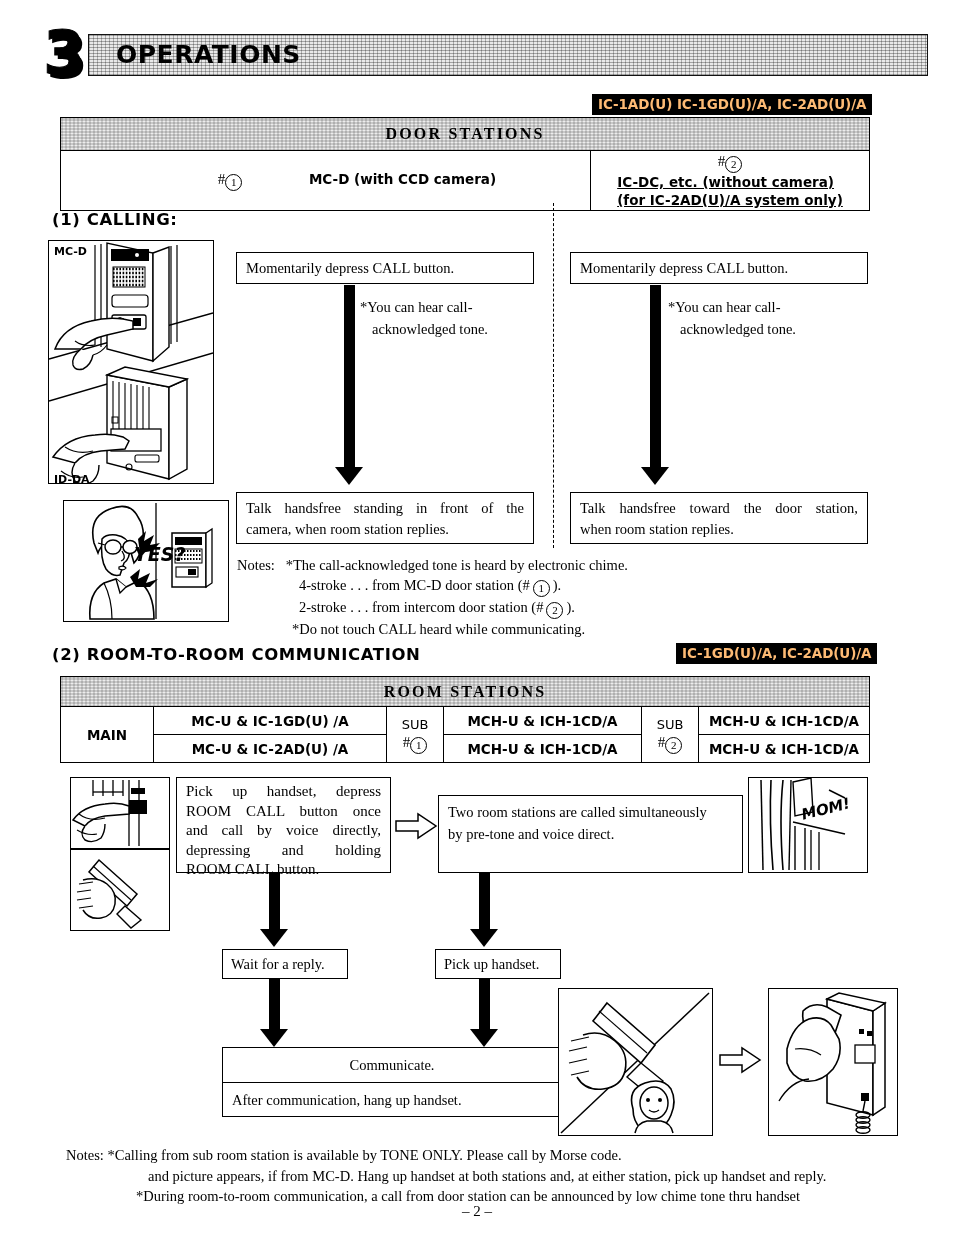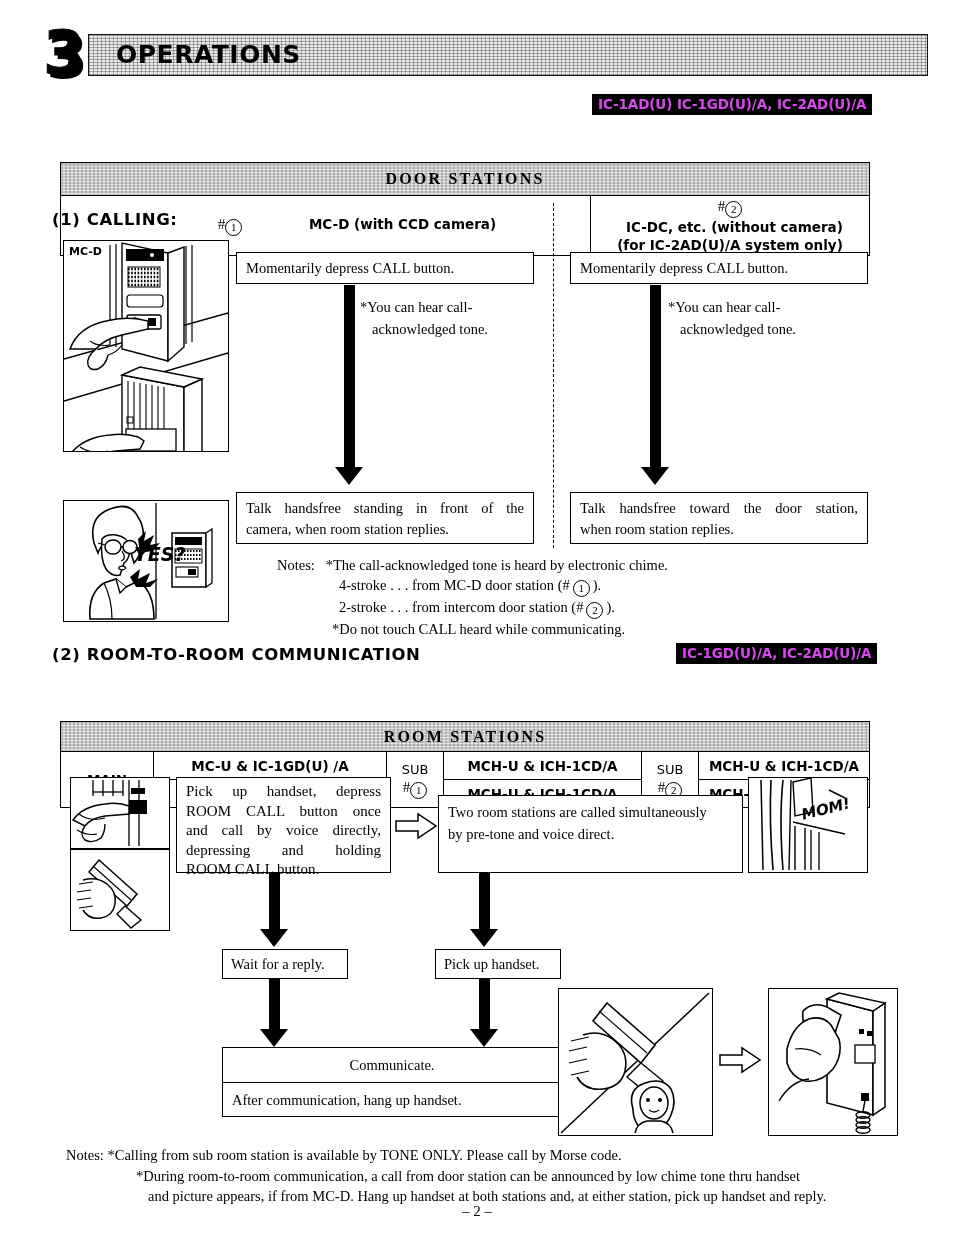--- a/index.html
+++ b/index.html
@@ -27,29 +27,29 @@
     -webkit-text-stroke:1px #000;
   }
   #chapter-title{
     position:absolute;left:88px;top:12px;height:30px;line-height:30px;
     font-family:"DejaVu Sans",sans-serif;font-weight:bold;font-size:25px;
     letter-spacing:.5px;color:#000;
   }
 
   
   .badge{
-    background:#000;color:#d946ef;font-family:"DejaVu Sans",sans-serif;
+    background:#000;color:#fdba74;font-family:"DejaVu Sans",sans-serif;
     font-weight:bold;font-size:13.5px;line-height:19px;height:19px;
     padding:1px 6px;white-space:nowrap;letter-spacing:-.1px;text-align:center;
   }
   #badge-door{left:592px;top:94px;}
   #badge-room{left:676px;top:643px;}
 
   
-  table.tbl{border-collapse:collapse;position:absolute;margin-top:45px;}
+  table.tbl{border-collapse:collapse;position:absolute;}
   table.tbl td{border:1.2px solid #000;text-align:center;vertical-align:middle;}
   .hatch{
     background:
       repeating-linear-gradient(0deg,rgba(0,0,0,.30) 0 1px,rgba(0,0,0,0) 1px 3px),
       repeating-linear-gradient(90deg,rgba(0,0,0,.26) 0 1px,rgba(0,0,0,0) 1px 4px),
       #ededed;
   }
   .hdr-serif{
     font-family:"Liberation Serif",serif;font-weight:bold;font-size:16px;
     letter-spacing:2.2px;
@@ -116,21 +116,21 @@
     position:absolute;font-family:"DejaVu Sans",sans-serif;font-weight:bold;
     font-size:11px;color:#000;
   }
 
   
   .notes{
     position:absolute;font-family:"Liberation Serif",serif;font-size:14.5px;
     line-height:20px;white-space:nowrap;
   }
   #notes1{left:237px;top:555px;}
-  #notes1 .ln{display:block;margin-left:40px;}
+  #notes1 .ln{display:block;}
   #notes1 .indent{padding-left:62px;}
   #notes1 .indent2{padding-left:55px;}
 
   #notes2{left:66px;top:1145px;line-height:20.5px;}
   #notes2 .ln{display:block;}
   #notes2 .i1{padding-left:70px;}
   #notes2 .i2{padding-left:82px;}
 
   #page-number{
     position:absolute;left:0;top:1203px;width:954px;text-align:center;
@@ -159,34 +159,34 @@
     <td class="body" style="width:527px;">
       <span style="display:inline-block;width:150px;text-align:center;">
         <span class="hashmark">#</span><span class="circnum">1</span>
       </span>
       <span class="sans-b">MC-D (with CCD camera)</span>
     </td>
     <td class="body">
       <span style="display:inline-block;vertical-align:middle;width:66px;text-align:center;">
         <span class="hashmark">#</span><span class="circnum">2</span>
       </span>
-      <span style="display:inline-block;vertical-align:middle;text-align:right;">
+      <span style="display:inline-block;vertical-align:middle;text-align:left;text-decoration:underline;">
         <span class="sans-b" style="display:block;line-height:18px;">IC-DC, etc. (without camera)</span>
         <span class="sans-b" style="display:block;line-height:18px;">(for IC-2AD(U)/A system only)</span>
       </span>
     </td>
   </tr>
 </tbody>
   </table>
 
 <div id="label-calling" class="abs section-label">(1) CALLING:</div>
 
 <div id="divider-vertical" class="abs"></div>
 
-<div class="illus" style="left:63px;top:240px;width:166px;height:212px;">
+<div class="illus" style="left:48px;top:240px;width:166px;height:244px;">
   <svg width="164" height="250" viewBox="0 0 164 250">
 
     <path d="M0 118 L164 72" stroke="#000" stroke-width="1.4" fill="none"></path>
     <path d="M0 160 L164 112" stroke="#000" stroke-width="1.4" fill="none"></path>
 
     <path d="M58 2 L58 108 L104 120 L104 12 Z" fill="#fff" stroke="#000" stroke-width="1.4"></path>
     <path d="M104 12 L120 6 L120 106 L104 120 Z" fill="#fff" stroke="#000" stroke-width="1.4"></path>
     <path d="M46 4 L46 104 M52 3 L52 106" stroke="#000" stroke-width="1.2" fill="none"></path>
     <path d="M122 5 L122 103 M128 4 L128 101" stroke="#000" stroke-width="1.2" fill="none"></path>
     <rect x="62" y="8" width="38" height="12" fill="#000"></rect>
@@ -469,17 +469,17 @@
     <path d="M96 112 L94 122" stroke="#000" stroke-width="1.4"></path>
     <ellipse cx="94" cy="126" rx="7" ry="3.2" fill="none" stroke="#000" stroke-width="1.4"></ellipse>
     <ellipse cx="94" cy="131" rx="7" ry="3.2" fill="none" stroke="#000" stroke-width="1.4"></ellipse>
     <ellipse cx="94" cy="136" rx="7" ry="3.2" fill="none" stroke="#000" stroke-width="1.4"></ellipse>
     <ellipse cx="94" cy="141" rx="7" ry="3.2" fill="none" stroke="#000" stroke-width="1.4"></ellipse>
   </svg>
 </div>
 
 <div id="notes2" class="notes">
   <span class="ln"><span>Notes:</span>&nbsp;<span>*Calling from sub room station is available by TONE ONLY.  Please call by Morse code.</span></span>
+  <span class="ln i2">and picture appears, if from MC-D.  Hang up handset at both stations and, at either station, pick up handset and reply.</span>
   <span class="ln i1">*During  room-to-room  communication,  a  call  from door station can be announced by low chime tone thru handset</span>
-  <span class="ln i2">and picture appears, if from MC-D.  Hang up handset at both stations and, at either station, pick up handset and reply.</span>
 </div>
 
 <div id="page-number">– 2 –</div>
 
 </body></html>

